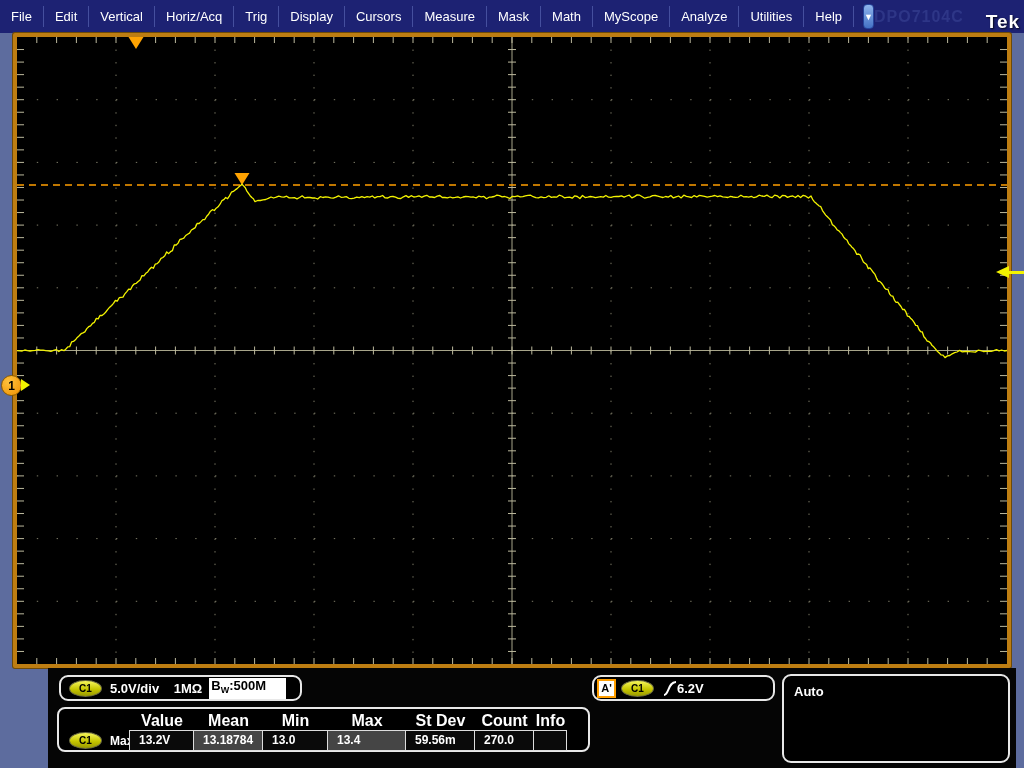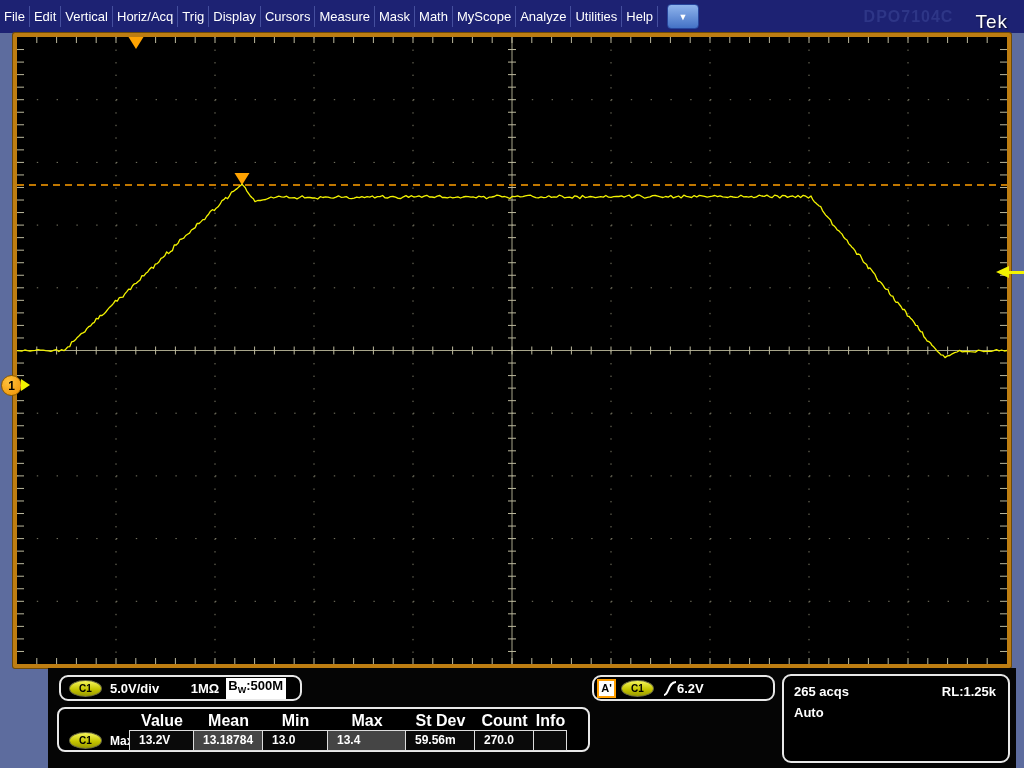--- a/index.html
+++ b/index.html
@@ -3,27 +3,27 @@
 <meta charset="utf-8">
 <style>
   html,body{margin:0;padding:0;}
   body{width:1024px;height:768px;overflow:hidden;background:#5d6c9e;
        font-family:"Liberation Sans",sans-serif;-webkit-font-smoothing:antialiased;}
   .screen{position:relative;width:1024px;height:768px;}
 
   
   .menubar{height:33px;background:#1d2273;display:flex;align-items:center;color:#fff;}
   .menu-items{display:flex;height:100%;align-items:center;}
-  .menu-item{font-size:13px;padding:0 4px;height:21px;line-height:21px;
+  .menu-item{font-size:13px;padding:0 11px;height:21px;line-height:21px;
              border-right:1px solid #454f9e;white-space:nowrap;cursor:default;}
   .dropdown-btn{width:30px;height:23px;margin-left:9px;border-radius:4px;
       background:linear-gradient(#8fb4ec,#4472c6);border:1px solid #27459c;
       color:#fff;font-size:9px;display:flex;align-items:center;justify-content:center;}
   .model-text{margin-left:auto;color:#2e3687;font-weight:bold;font-size:16px;letter-spacing:1px;}
-  .tek-logo{color:#fff;font-weight:normal;font-size:19px;margin:11px 16px 0 22px;
+  .tek-logo{color:#fff;font-weight:bold;font-size:19px;margin:11px 16px 0 22px;
             text-shadow:1px 1px 2px rgba(0,0,0,.8);letter-spacing:1px;}
 
   
   .scope{position:relative;height:635px;padding:0 13px;box-sizing:border-box;}
   .graticule{position:relative;width:990px;height:627px;background:#000;
      border:4px solid #bd7d12;border-radius:2px;box-shadow:0 0 0 1px #6e4a08;}
   .graticule svg{display:block;}
   .ch1-marker{position:absolute;left:1px;top:342px;width:19px;height:19px;border-radius:50%;
      background:radial-gradient(circle at 35% 30%,#ffc23e,#f09000);border:1px solid #8a5a00;
      color:#000;font-weight:bold;font-size:12px;display:flex;align-items:center;justify-content:center;z-index:5;}
@@ -39,21 +39,21 @@
   .bottom-black{position:absolute;left:48px;top:0;width:968px;bottom:0;background:#050505;}
   .rbox{position:absolute;border:2px solid #e8e8e8;border-radius:9px;background:#000;
         color:#fff;font-weight:bold;font-size:13px;box-sizing:border-box;}
   .badge{background:linear-gradient(#f6f65c,#c6c600 55%,#9a9a00);border:1px solid #6a6a40;
      border-radius:50%;color:#000;font-weight:bold;font-size:10px;width:31px;height:15px;
      display:flex;align-items:center;justify-content:center;flex:none;}
   .ch-box{left:59px;top:7px;width:243px;height:26px;}
   .ch-box .inner{display:flex;align-items:center;height:100%;}
   .ch-scale{margin-left:8px;}
   .ch-imp{margin-left:auto;}
-  .bw-box{background:#fff;color:#000;margin:0 14px 0 7px;padding:0 3px 1px 2px;line-height:15px;}
+  .bw-box{background:#fff;color:#000;margin:0 14px 0 7px;padding:0 20px 1px 2px;line-height:15px;}
   .bw-sub{font-size:9px;vertical-align:-3px;}
   .trig-box{left:592px;top:7px;width:183px;height:26px;}
   .trig-box .inner{display:flex;align-items:center;height:100%;padding-left:3px;}
   .trig-src{background:#fff;color:#000;border:2px solid #ff9e00;font-size:11px;font-weight:bold;
      width:15px;height:15px;display:flex;align-items:center;justify-content:center;flex:none;}
   .trig-badge{margin-left:5px;}
   .slope-svg{margin-left:9px;}
   .trig-level{}
   .tb-box{left:782px;top:6px;width:228px;height:89px;padding:5px 12px 0 10px;}
   .tb-row{display:flex;height:21px;align-items:center;}
@@ -455,24 +455,20 @@
         <span class="badge trig-badge">C1</span>
         <svg class="slope-svg" width="14" height="17" viewBox="0 0 14 17">
           <path d="M1,15 C6,15 5,2 13,2" fill="none" stroke="#fff" stroke-width="2"></path>
         </svg>
         <span class="trig-level">6.2V</span>
       </div>
     </div>
 
     <div class="rbox tb-box">
       <div class="tb-row">
-        <span>265 acqs</span>
-        <span class="tb-right">RL:1.25k</span>
-      </div>
-      <div class="tb-row">
         <span>Auto</span>
       </div>
     </div>
 
     <div class="rbox meas-box">
       <div class="mtable" id="mtable">
           <div class="mhead"></div>
           <div class="mhead">Value</div>
           <div class="mhead">Mean</div>
           <div class="mhead">Min</div>

